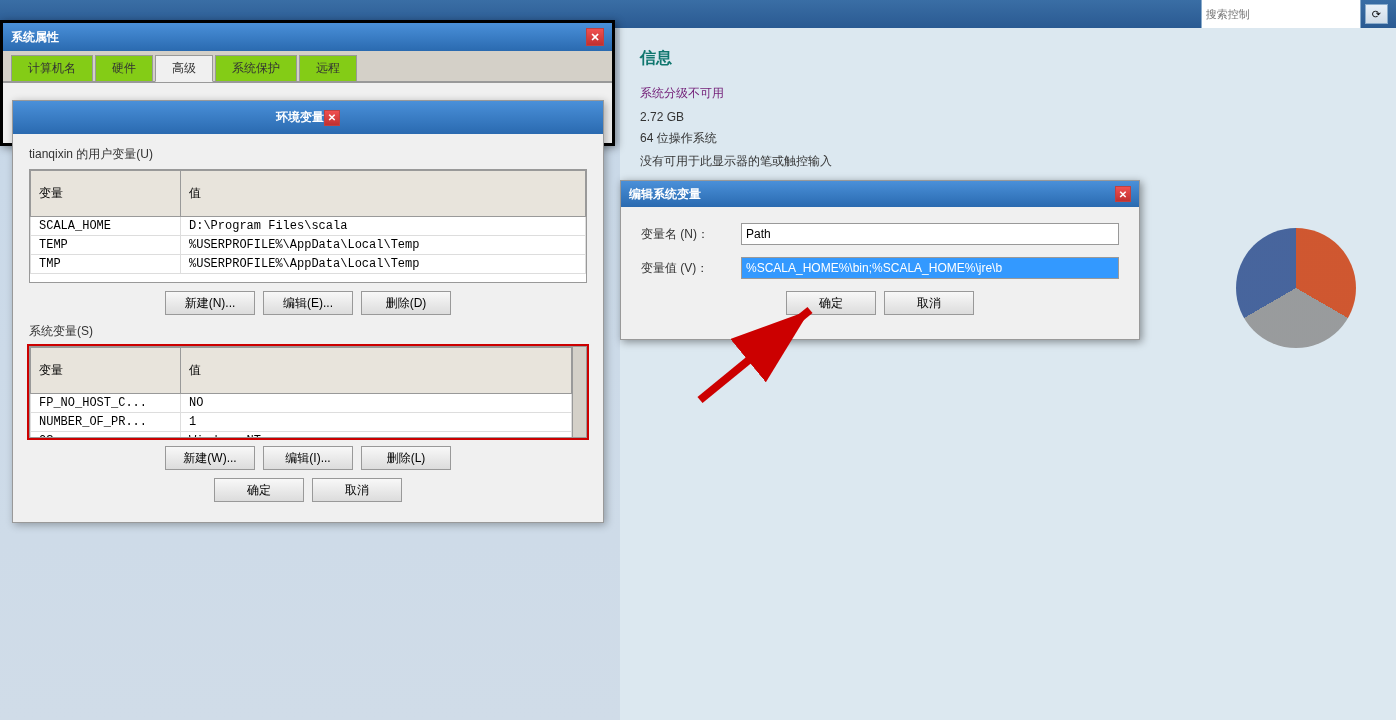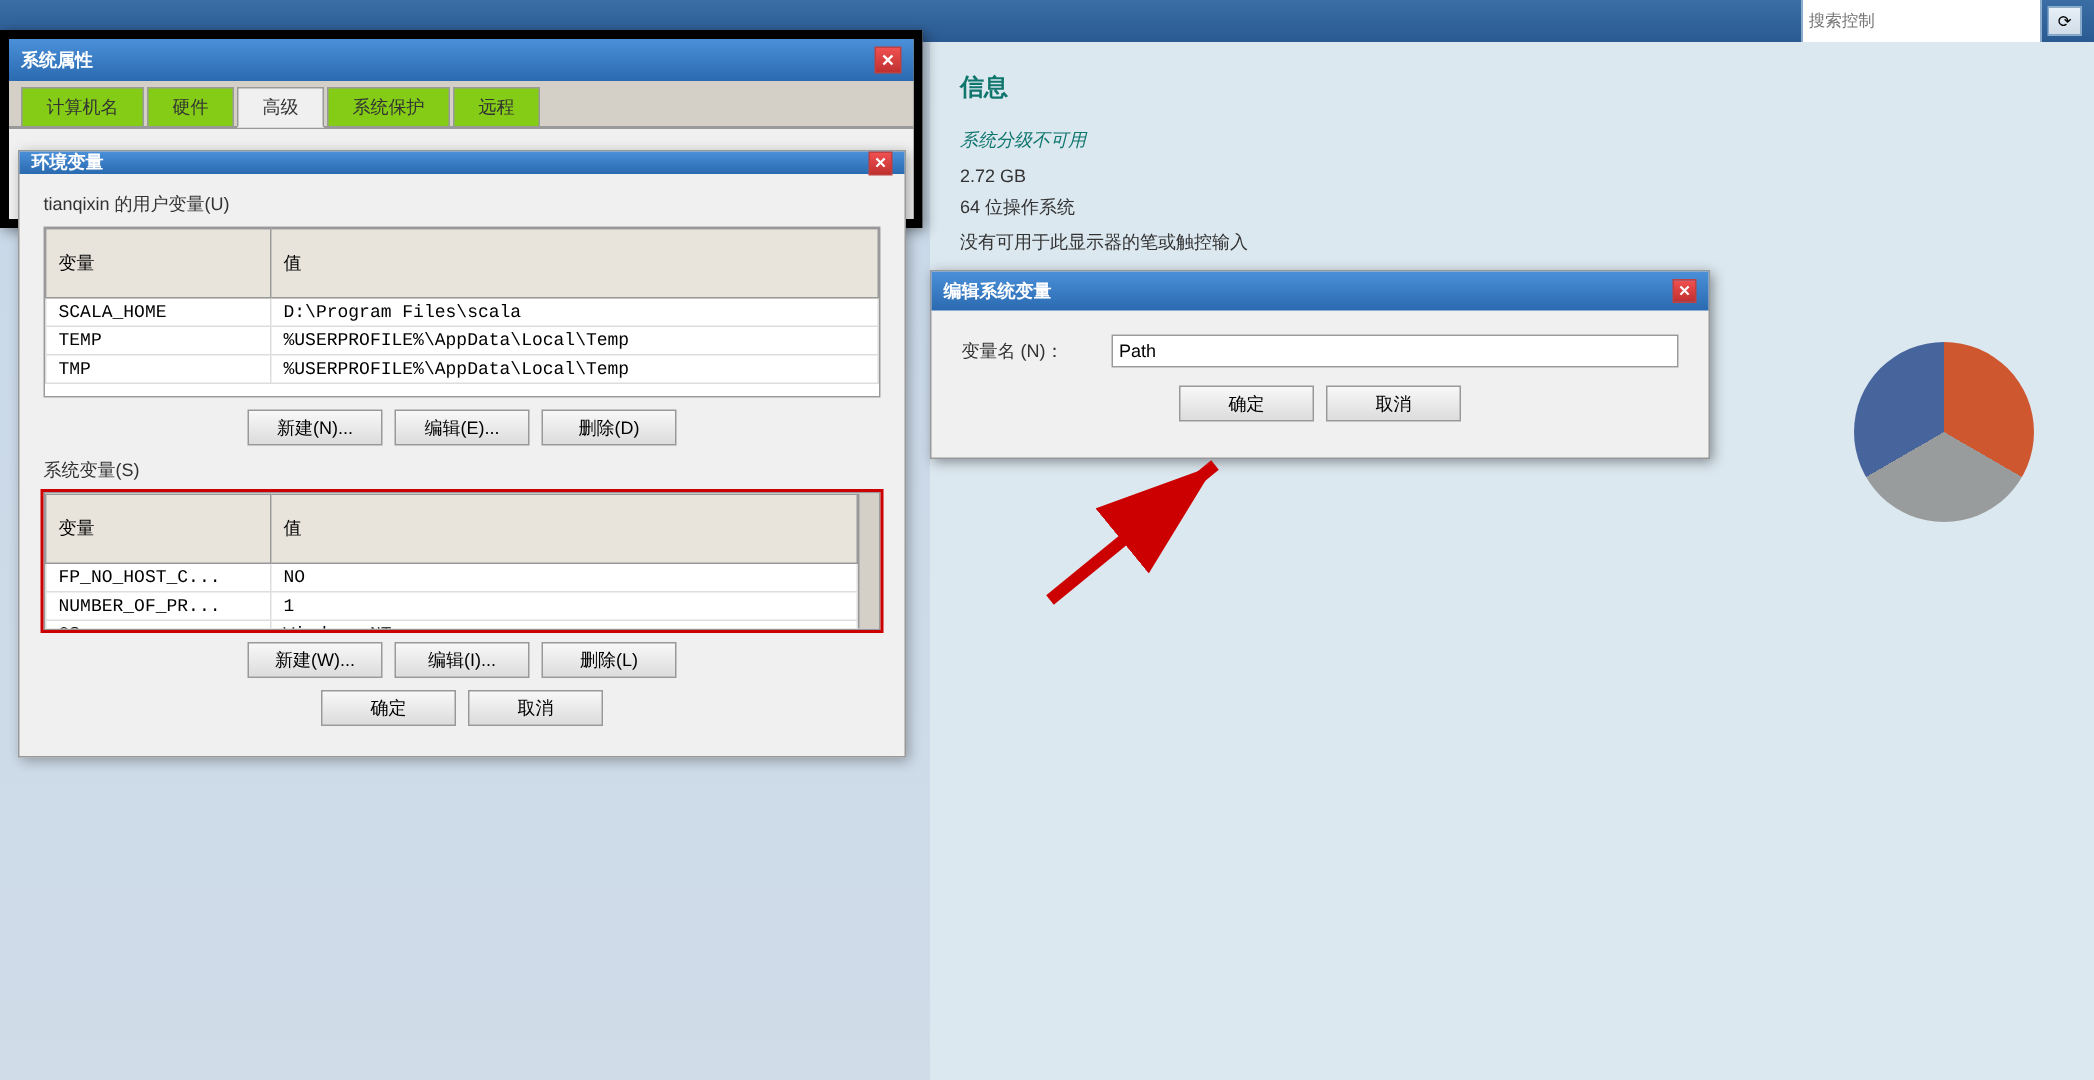--- a/index.html
+++ b/index.html
@@ -65,25 +65,24 @@
     }
 
     .info-title {
       font-size: 16px;
       color: #0f766e;
       font-weight: bold;
       margin-bottom: 16px;
     }
 
     .system-rating-link {
-      color: #0f766e;
+      color: #701a75;
       font-size: 12px;
       margin-bottom: 8px;
       display: block;
-      font-style: italic;
     }
 
     .system-info-item {
       font-size: 12px;
       color: #333;
       margin-bottom: 6px;
     }
 
     
     .logo-circle {
@@ -97,21 +96,21 @@
       opacity: 0.8;
     }
 
     
     .dialog-system-props {
       position: absolute;
       top: 20px;
       left: 0px;
       width: 615px;
       background: #f0f0f0;
-      border: 6px solid #000000;
+      border: 3px solid #000000;
       box-shadow: 2px 2px 8px rgba(0,0,0,0.4);
     }
 
     .dialog-titlebar {
       height: 28px;
       background: linear-gradient(180deg, #4a90d9 0%, #2a6ab0 100%);
       display: flex;
       align-items: center;
       justify-content: space-between;
       padding: 0 8px;
@@ -169,25 +168,25 @@
       position: absolute;
       top: 100px;
       left: 12px;
       width: 592px;
       background: #f0f0f0;
       border: 1px solid #999;
       box-shadow: 2px 2px 8px rgba(0,0,0,0.3);
     }
 
     .env-titlebar {
-      height: 15px;
+      height: 33px;
       background: linear-gradient(180deg, #4a90d9 0%, #2a6ab0 100%);
       display: flex;
       align-items: center;
-      justify-content: space-between;
+      justify-content: center;
       padding: 0 8px;
       color: white;
       font-size: 12px;
       font-weight: bold;
     }
 
     .env-close {
       width: 16px;
       height: 16px;
       background: linear-gradient(180deg, #f05050 0%, #c03030 100%);
@@ -486,20 +485,24 @@
 <div class="dialog-edit-var">
   <div class="edit-titlebar">
     <span>编辑系统变量</span>
     <div class="edit-close">✕</div>
   </div>
   <div class="edit-body">
     <div class="form-row">
       <label class="form-label">变量名 (N)：</label>
       <input class="form-input" value="Path" style="">
     </div>
+    <div class="form-row">
+      <label class="form-label">变量值 (V)：</label>
+      <input class="form-input selected-text" value="%SCALA_HOME%\bin;%SCALA_HOME%\jre\b" style="">
+    </div>
     <div class="btn-row">
       <button class="win-btn">确定</button>
       <button class="win-btn">取消</button>
     </div>
   </div>
 </div>
 
 <svg class="red-arrow" width="160" height="130" viewBox="0 0 160 130">
   <defs>
     <marker id="arrowhead" markerWidth="10" markerHeight="7" refX="10" refY="3.5" orient="auto">

